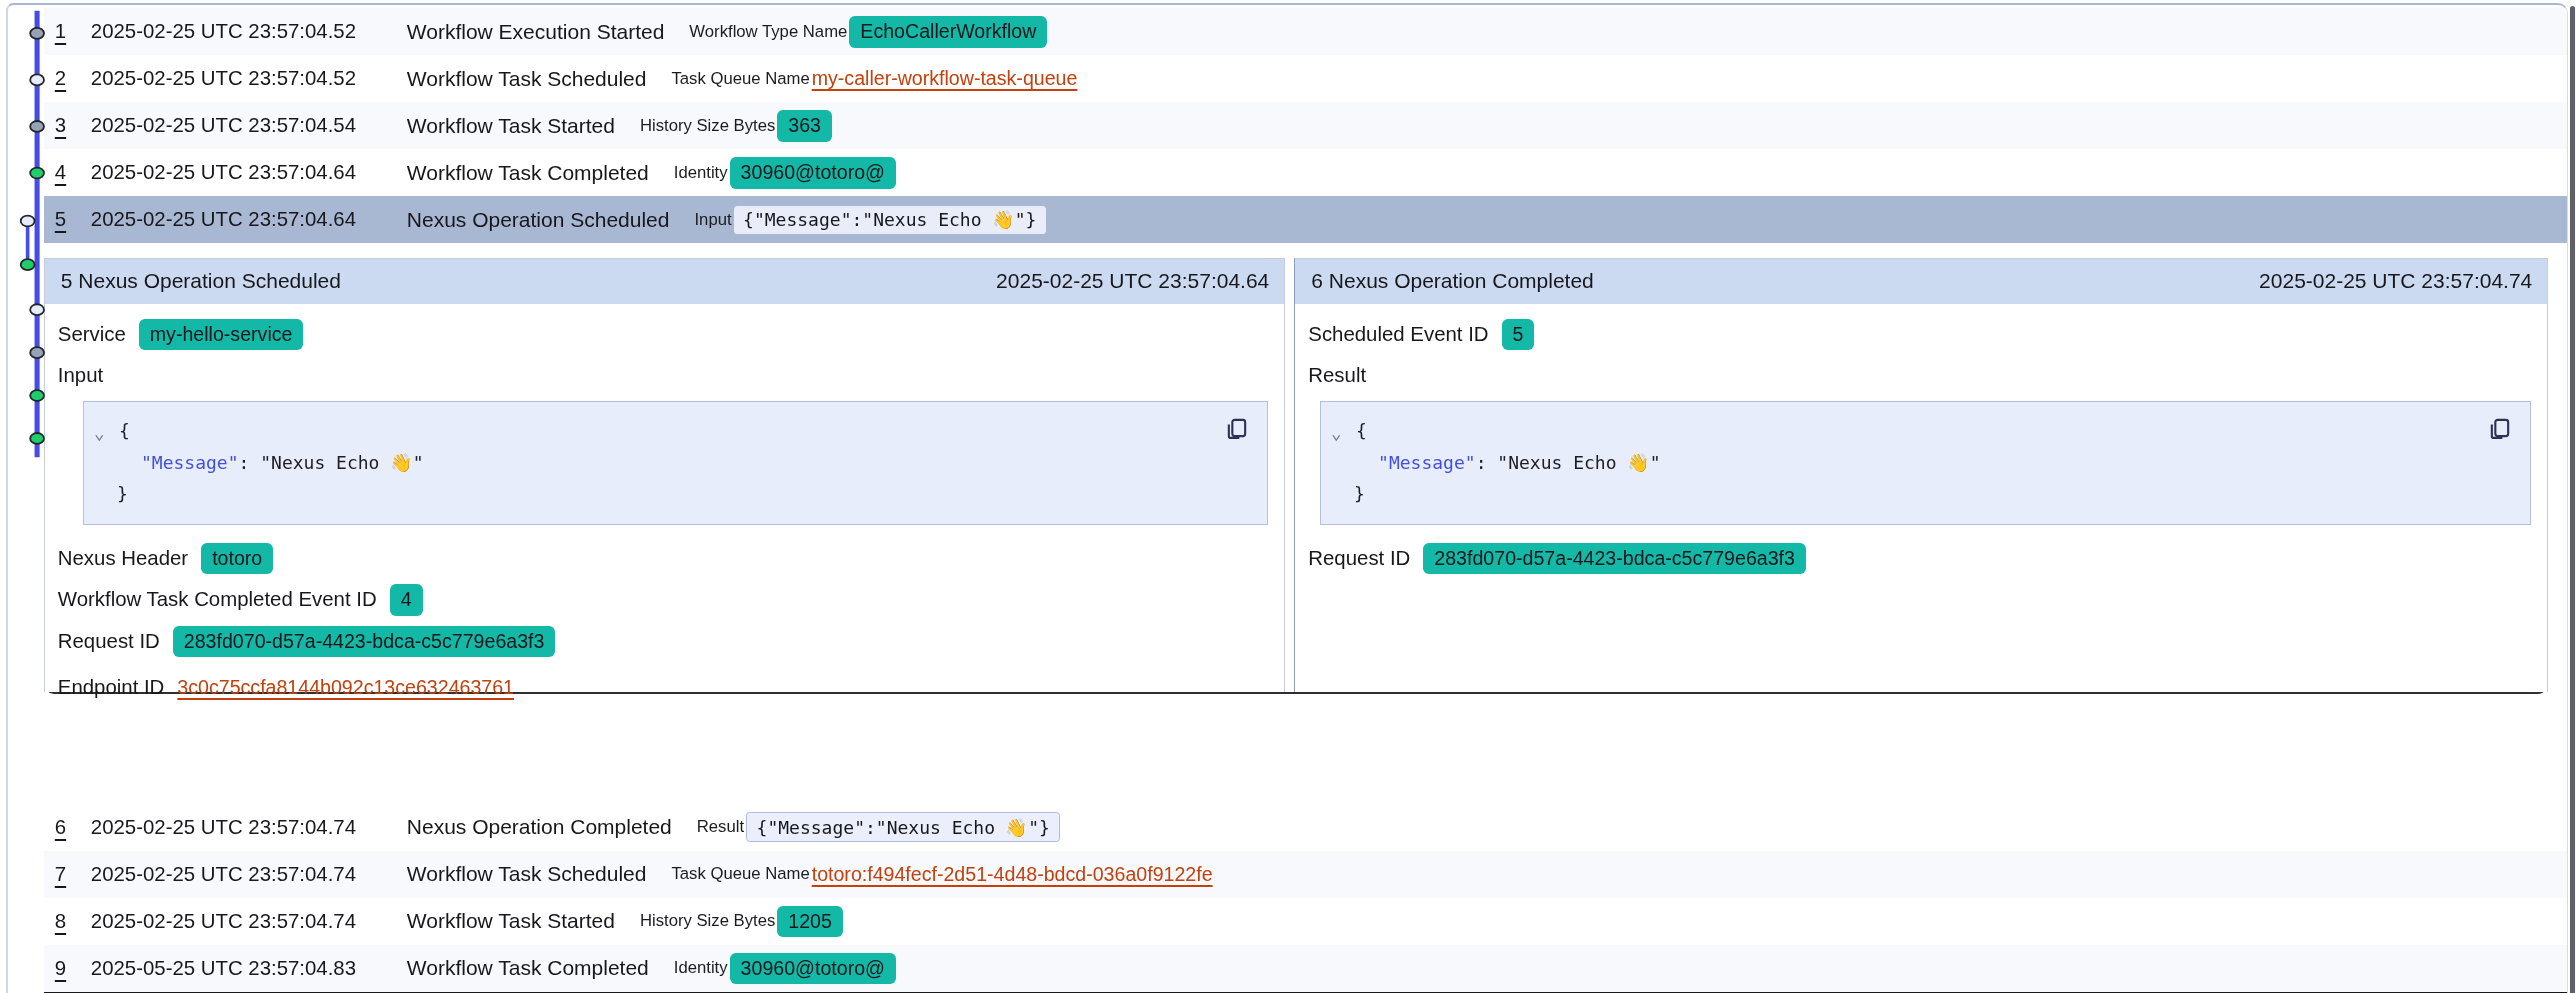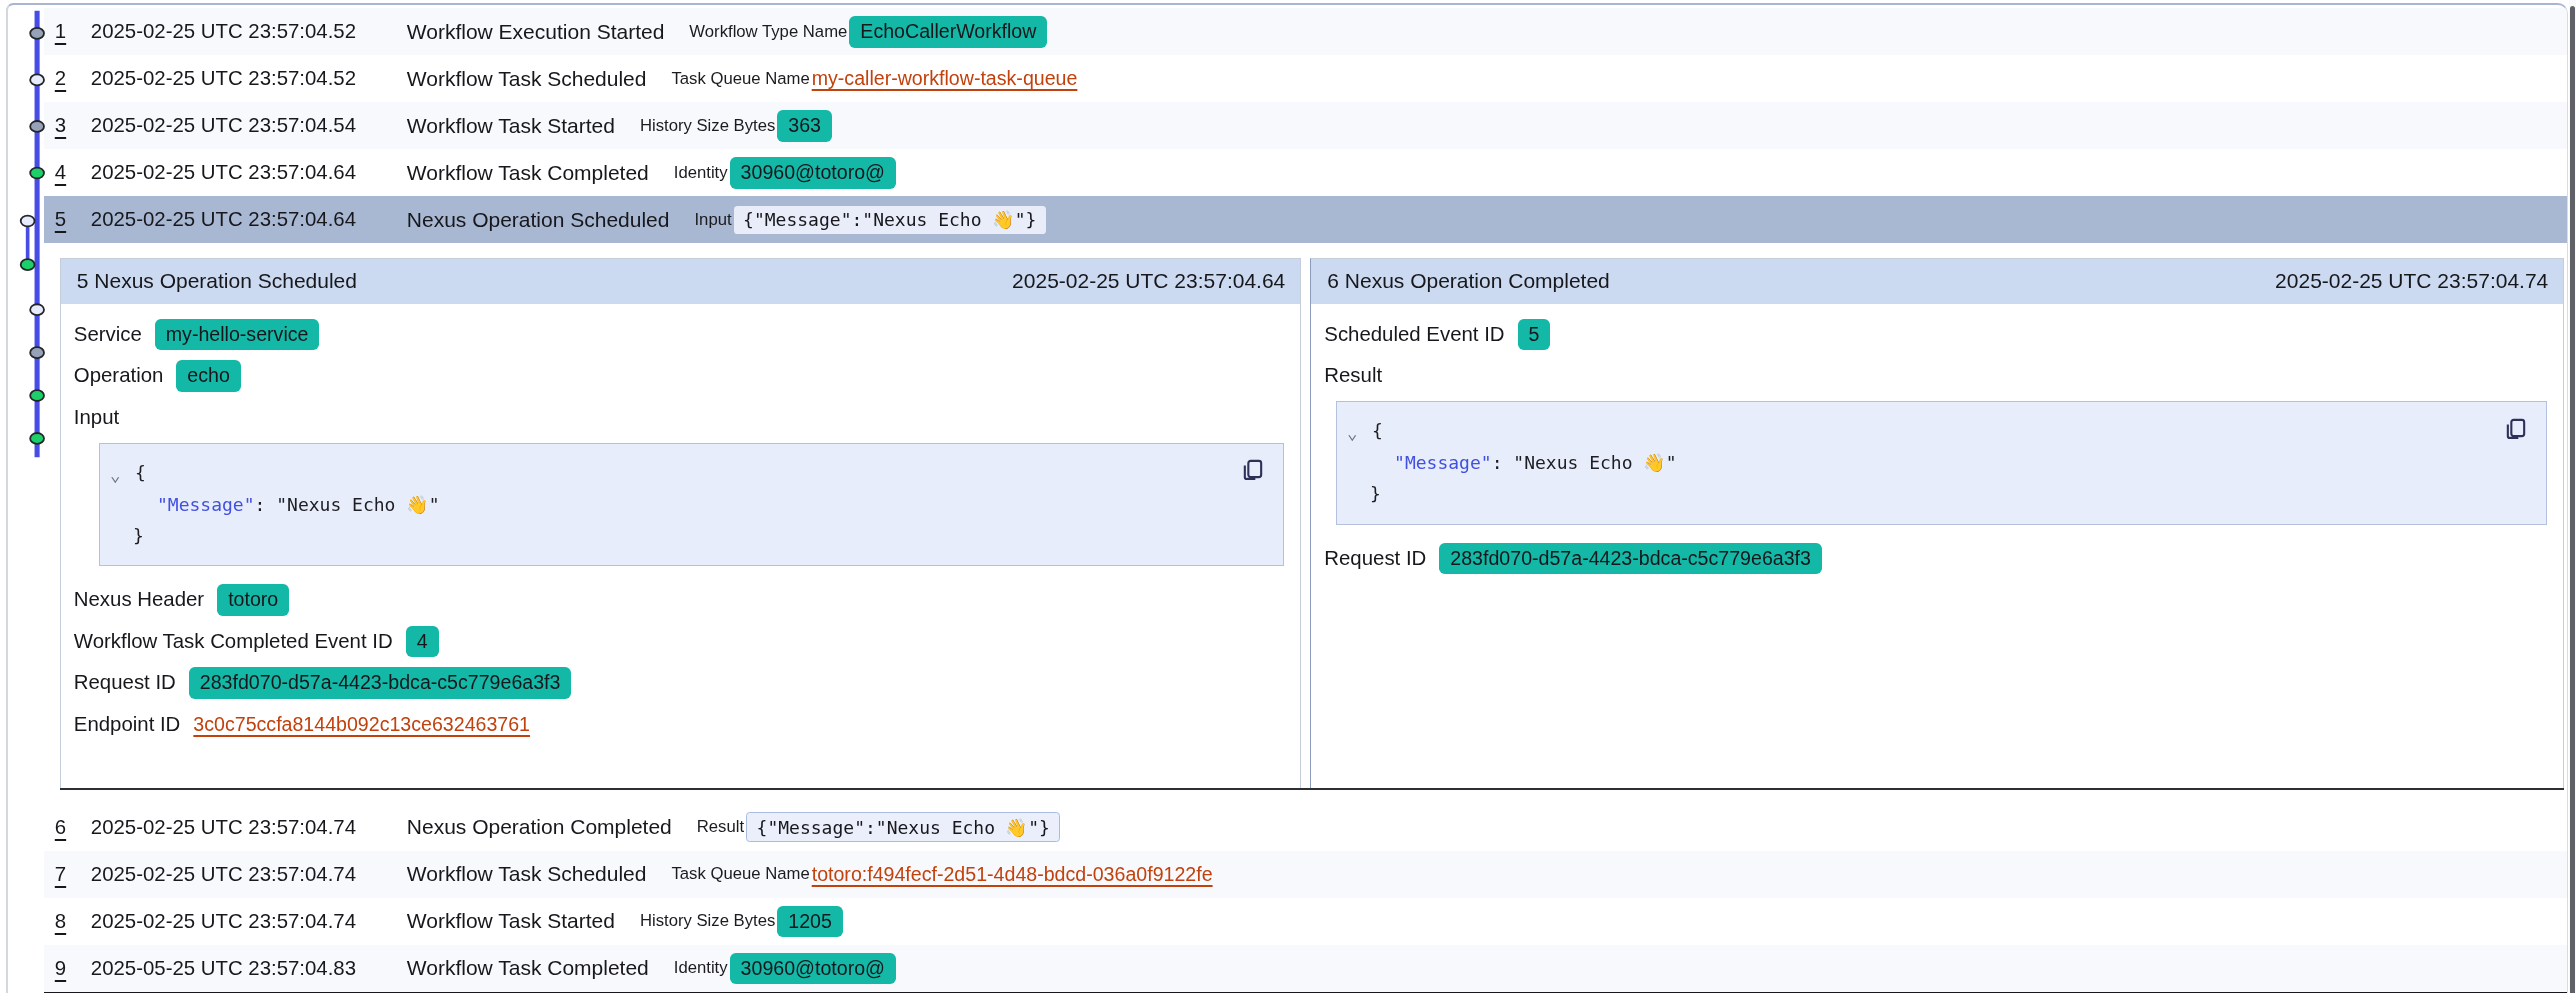--- a/index.html
+++ b/index.html
@@ -30,35 +30,35 @@
   .ename { font-size:21px; font-weight:400; margin-right:25px; white-space:nowrap; }
   .alabel { font-size:16.7px; margin-right:2px; color:#1b1b20; white-space:nowrap; }
   .badge { background:#14b8a6; border-radius:5.8px; padding:4.4px 11px; font-size:19.6px; white-space:nowrap; }
   .code-badge { background:#e9edf9; border-radius:3.6px; padding:3.6px 9.5px; font-size:18px;
                 font-family:"DejaVu Sans Mono", monospace; white-space:nowrap; }
   .code-badge.outline { background:#eaeffb; border:1.5px solid #a9bcdf; }
   .vlink { font-size:19.6px; color:#c2410c; text-decoration:underline; text-decoration-thickness:1.5px;
            text-underline-offset:4.4px; white-space:nowrap; }
 
   
-  .panels { position:absolute; left:52px; top:253px; width:2504px; height:532px; display:flex;
-            border-bottom:2.9px solid #2c2f34; }
+  .panels { position:absolute; left:36px; top:253px; width:2504px; height:436px; display:flex;
+            border-bottom:2.9px solid #2c2f34;border-radius:10px; }
   .panel { background:#ffffff; border:1.5px solid #c5cdda; border-bottom:none; display:flex; flex-direction:column; }
   .panel.left  { width:1241px; }
   .panel.gap   { width:9.5px; border:none; background:transparent; }
   .panel.right { flex:1; border-left:1.5px solid #8c9cbd; }
   .panel-header { height:45px; background:#cbdaf1; display:flex; align-items:center;
                   justify-content:space-between; padding:0 14.5px 0 16px; flex:0 0 auto; }
   .panel-title { font-size:21px; }
   .panel-time { font-size:21px; }
   .panel-body { padding:14.5px 14.5px 0 13px; }
   .field { display:flex; align-items:center; margin-bottom:9.5px; min-height:32px; }
   .field .flabel { font-size:20.4px; margin-right:13px; white-space:nowrap; }
   .field .badge { font-size:19.6px; }
-  .field.spaced { margin-top:7px; }
+  .field.spaced { margin-top:7px;align-items:flex-end; }
 
   .json-block { position:relative; background:#e8edfb; border:1.5px solid #b4c1dd;
                 margin:2.9px 1.5px 17.5px 11.6px; padding:13px 17.5px 14.5px 10.2px;
                 font-family:"DejaVu Sans Mono", monospace; font-size:18px; line-height:31px; color:#1d1d22; }
   .json-block.indented { margin-left:25px; }
   .json-line { white-space:pre; }
   .json-key { color:#4150df; }
   .chev { display:inline-block; color:#70747e; font-size:17.5px; width:25px; text-align:left;
           transform:translateY(1.5px); cursor:pointer; }
   .copy-btn { position:absolute; top:11.6px; right:16px; width:28px; height:28px; cursor:pointer; }
@@ -130,24 +130,20 @@
       <div class="panel-header">
         <span class="panel-title">5 Nexus Operation Scheduled</span>
         <span class="panel-time">2025-02-25 UTC 23:57:04.64</span>
       </div>
       <div class="panel-body" id="panel-body-0">
           <div class="field">
             <span class="flabel">Service</span>
             <span class="badge">my-hello-service</span>
           </div>
           <div class="field">
-            <span class="flabel">Operation</span>
-            <span class="badge">echo</span>
-          </div>
-          <div class="field">
             <span class="flabel">Input</span>
           </div>
           <div class="json-block indented">
             <span class="copy-btn"><svg viewBox="0 0 24 24" width="28" height="28" fill="none" stroke="#2d3157" stroke-width="1.8">
                 <rect x="8" y="5" width="11" height="14" rx="2"></rect>
                 <path d="M5 9 L5 19 a1.5 1.5 0 0 0 1.5 1.5 L14 20.5"></path>
               </svg></span>
             <div class="json-line"><span class="chev">⌄</span><span>{</span></div>
             <div class="json-line ind1"><span class="json-key">"Message"</span><span>: </span><span>"Nexus Echo 👋"</span></div>
             <div class="json-line ind2">}</div>

